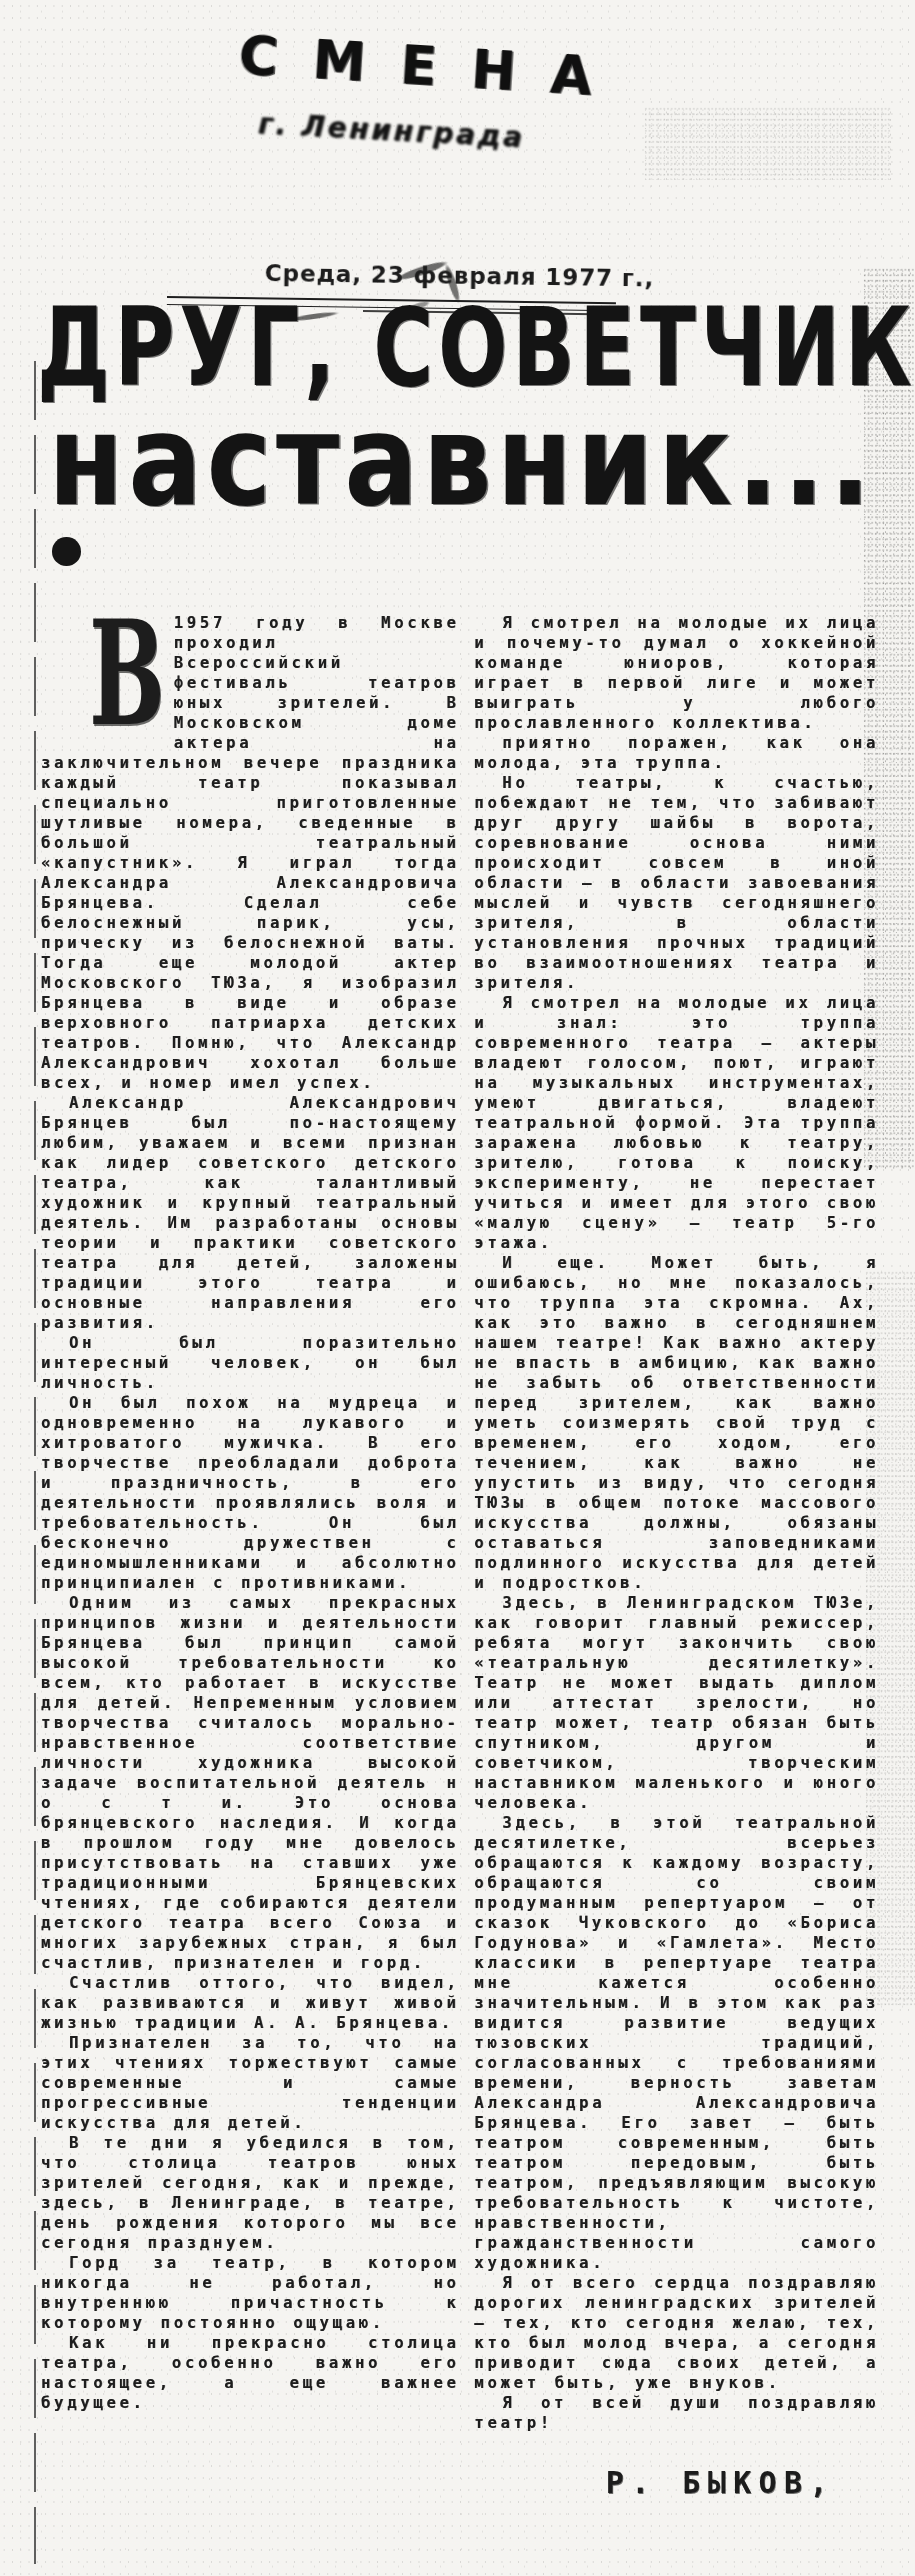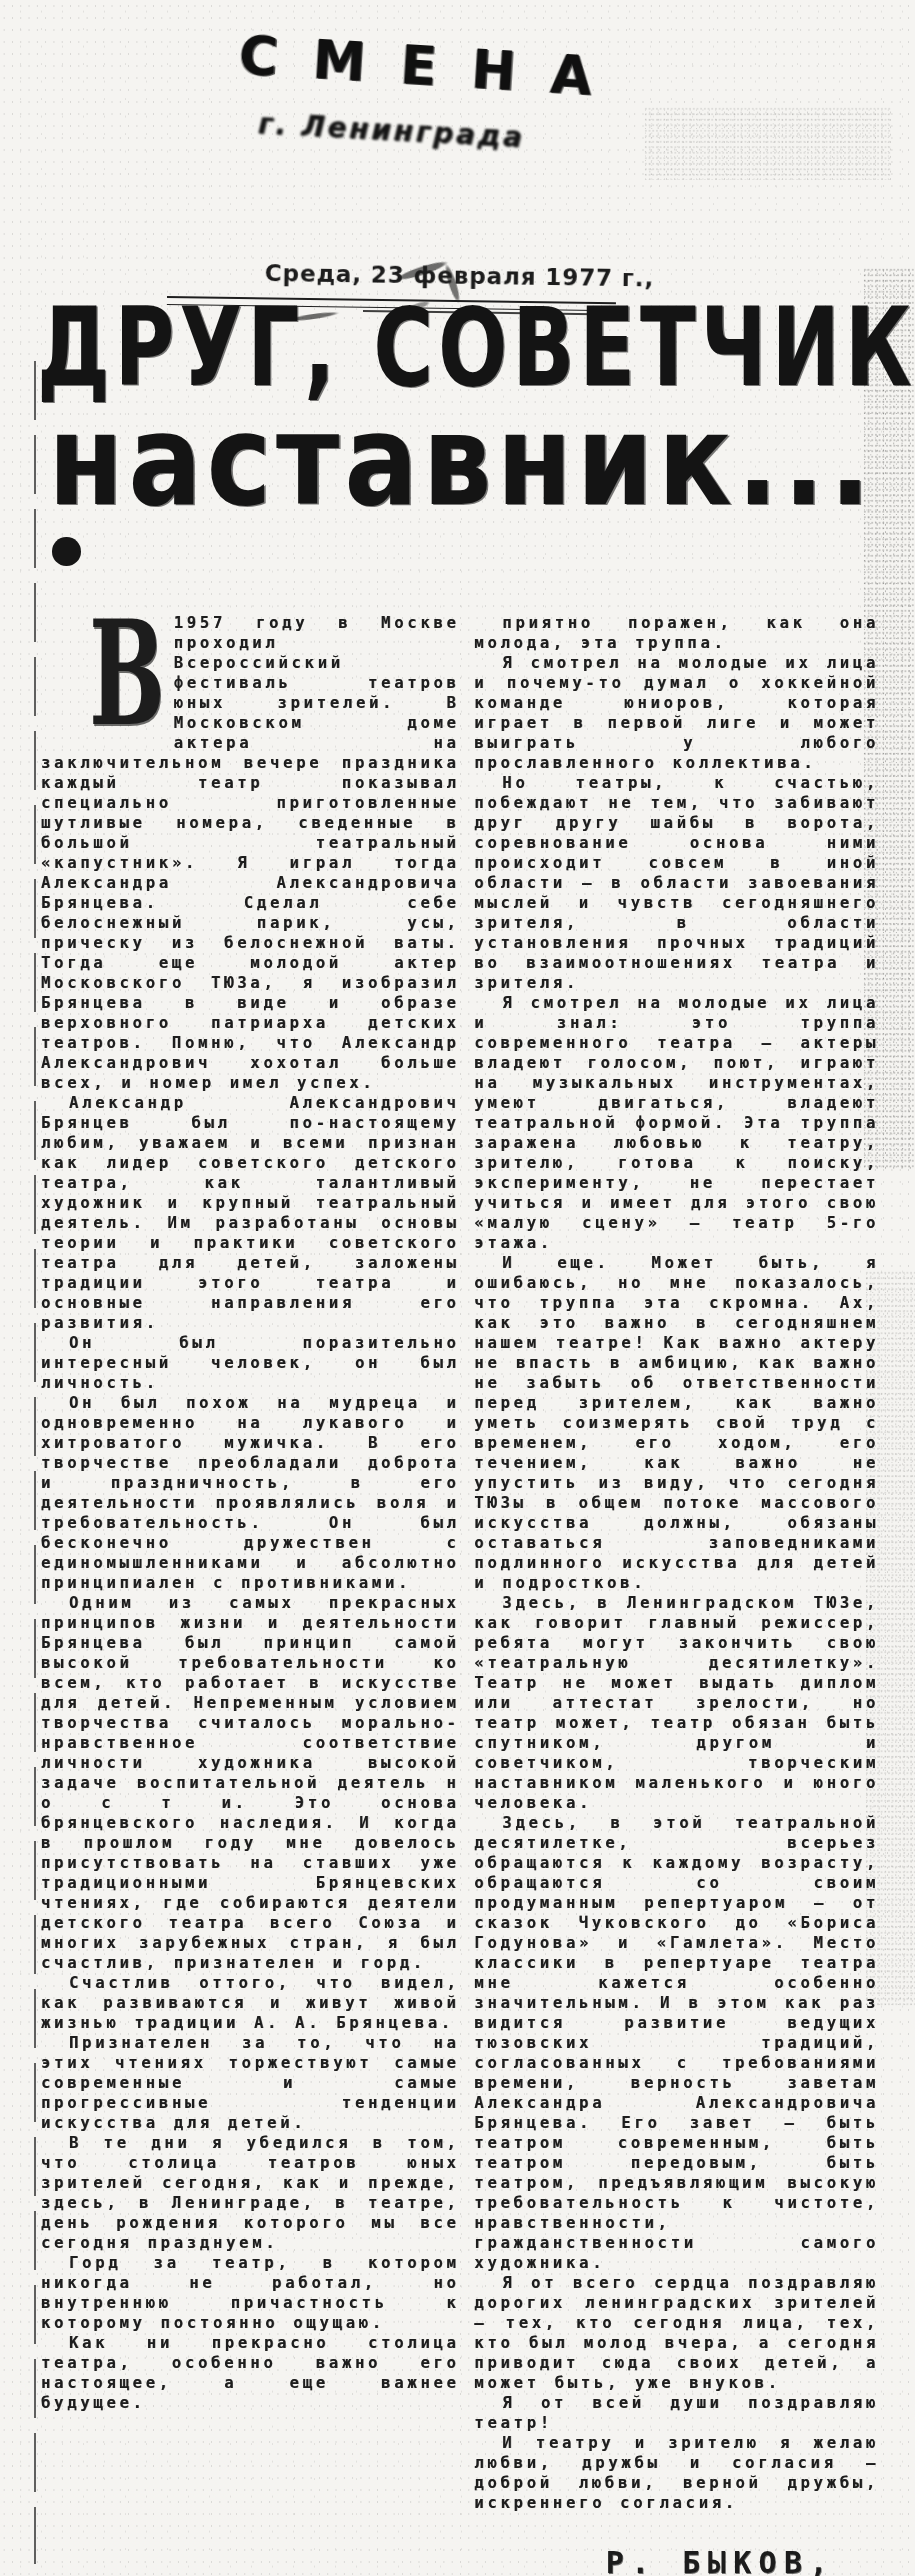--- a/index.html
+++ b/index.html
@@ -184,30 +184,29 @@
           <p>Одним из самых прекрасных принципов жизни и деятельности Брянцева был принцип самой высокой требовательности ко всем, кто работает в искусстве для детей. Непременным условием творчества считалось морально-нравственное соответствие личности художника высокой задаче воспитательной деятель н о с т и. Это основа брянцевского наследия. И когда в прошлом году мне довелось присутствовать на ставших уже традиционными Брянцевских чтениях, где собираются деятели детского театра всего Союза и многих зарубежных стран, я был счастлив, признателен и горд.</p>
           <p>Счастлив оттого, что видел, как развиваются и живут живой жизнью традиции А. А. Брянцева.</p>
           <p>Признателен за то, что на этих чтениях торжествуют самые современные и самые прогрессивные тенденции искусства для детей.</p>
           <p>В те дни я убедился в том, что столица театров юных зрителей сегодня, как и прежде, здесь, в Ленинграде, в театре, день рождения которого мы все сегодня празднуем.</p>
           <p>Горд за театр, в котором никогда не работал, но внутреннюю причастность к которому постоянно ощущаю.</p>
           <p>Как ни прекрасно столица театра, особенно важно его настоящее, а еще важнее будущее.</p>
         </div>
     </div>
     <div class="col right">
       <div>
+          <p>Я смотрел на молодые их лица и почему-то думал о хоккейной команде юниоров, которая играет в первой лиге и может выиграть у любого прославленного коллектива.</p>
           <p>приятно поражен, как она молода, эта труппа.</p>
-          <p>Я смотрел на молодые их лица и почему-то думал о хоккейной команде юниоров, которая играет в первой лиге и может выиграть у любого прославленного коллектива.</p>
           <p>Но театры, к счастью, побеждают не тем, что забивают друг другу шайбы в ворота, соревнование основа ними происходит совсем в иной области — в области завоевания мыслей и чувств сегодняшнего зрителя, в области установления прочных традиций во взаимоотношениях театра и зрителя.</p>
           <p>Я смотрел на молодые их лица и знал: это труппа современного театра — актеры владеют голосом, поют, играют на музыкальных инструментах, умеют двигаться, владеют театральной формой. Эта труппа заражена любовью к театру, зрителю, готова к поиску, эксперименту, не перестает учиться и имеет для этого свою «малую сцену» — театр 5-го этажа.</p>
           <p>И еще. Может быть, я ошибаюсь, но мне показалось, что труппа эта скромна. Ах, как это важно в сегодняшнем нашем театре! Как важно актеру не впасть в амбицию, как важно не забыть об ответственности перед зрителем, как важно уметь соизмерять свой труд с временем, его ходом, его течением, как важно не упустить из виду, что сегодня ТЮЗы в общем потоке массового искусства должны, обязаны оставаться заповедниками подлинного искусства для детей и подростков.</p>
           <p>Здесь, в Ленинградском ТЮЗе, как говорит главный режиссер, ребята могут закончить свою «театральную десятилетку». Театр не может выдать диплом или аттестат зрелости, но театр может, театр обязан быть спутником, другом и советчиком, творческим наставником маленького и юного человека.</p>
           <p>Здесь, в этой театральной десятилетке, всерьез обращаются к каждому возрасту, обращаются со своим продуманным репертуаром — от сказок Чуковского до «Бориса Годунова» и «Гамлета». Место классики в репертуаре театра мне кажется особенно значительным. И в этом как раз видится развитие ведущих тюзовских традиций, согласованных с требованиями времени, верность заветам Александра Александровича Брянцева. Его завет — быть театром современным, быть театром передовым, быть театром, предъявляющим высокую требовательность к чистоте, нравственности, гражданственности самого художника.</p>
-          <p>Я от всего сердца поздравляю дорогих ленинградских зрителей — тех, кто сегодня лица, тех, кто был молод вчера, а сегодня приводит сюда своих детей, а может быть, уже внуков.</p>
+          <p>Я от всего сердца поздравляю дорогих ленинградских зрителей — тех, кто сегодня желаю, тех, кто был молод вчера, а сегодня приводит сюда своих детей, а может быть, уже внуков.</p>
           <p>Я от всей души поздравляю театр!</p>
-          <p>И театру и зрителю я желаю любви, дружбы и согласия — доброй любви, верной дружбы, искреннего согласия.</p>
         </div>
       <div class="signature">
         <div class="sig-name">Р. БЫКОВ,</div>
 
       </div>
     </div>
   </div>
 
 </div>
 

